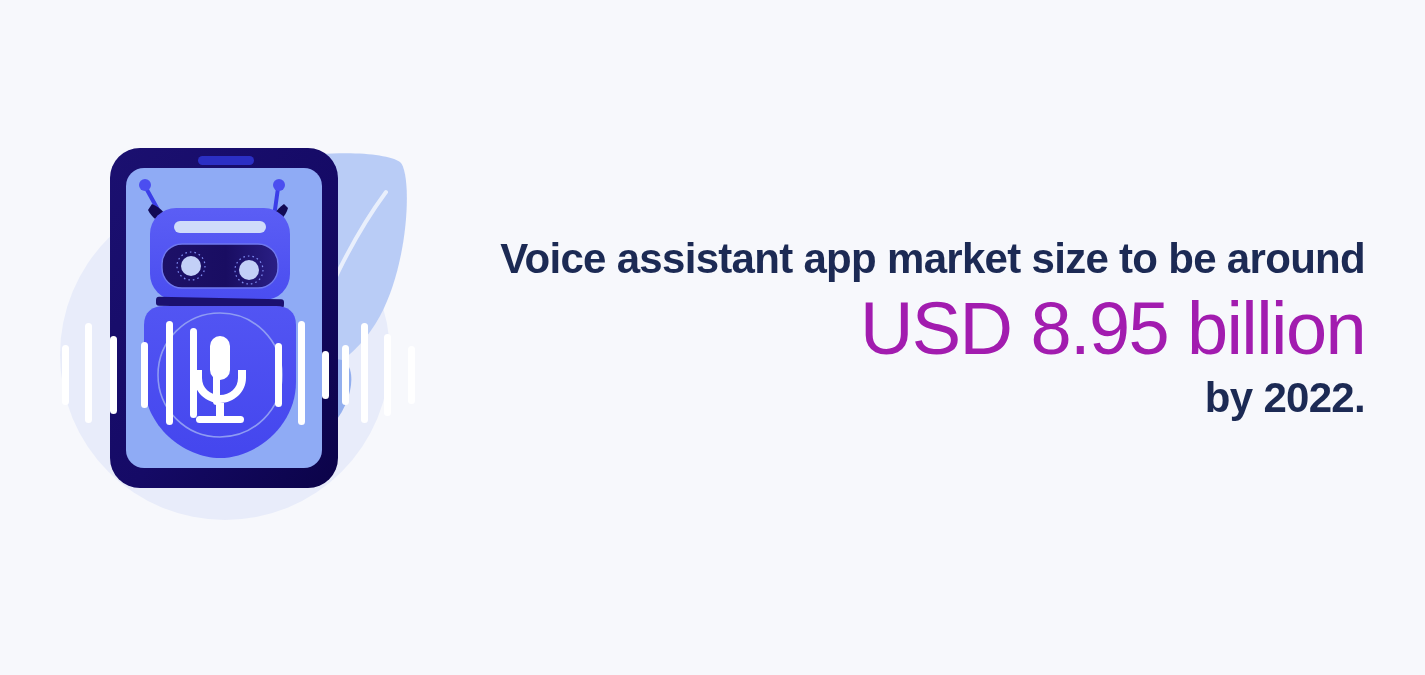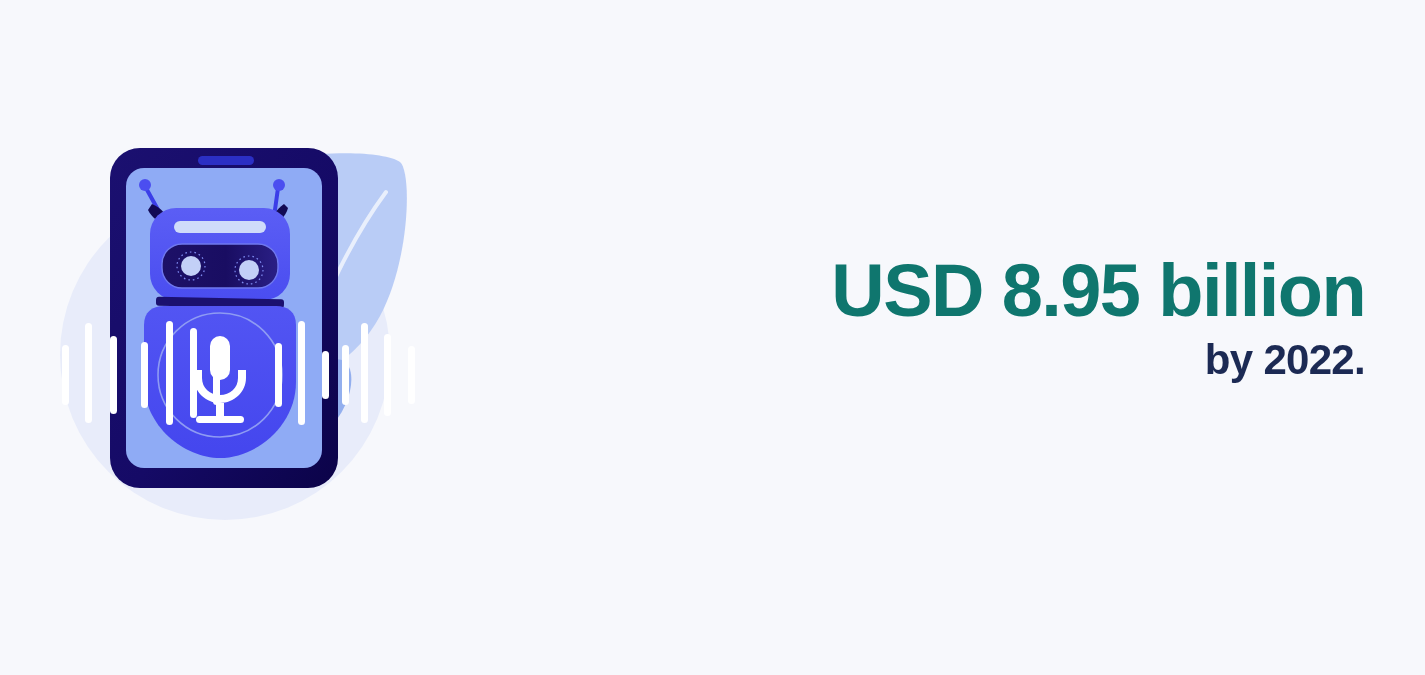--- a/index.html
+++ b/index.html
@@ -54,25 +54,24 @@
     font-weight: bold;
     letter-spacing: -0.7px;
     color: #1c2a54;
     white-space: nowrap;
   }
 
   .line-2 {
     font-family: "Liberation Sans", sans-serif;
     font-size: 74px;
     line-height: 86px;
-    font-weight: bold;
+    font-weight: normal;
     letter-spacing: -1.6px;
-    color: #0f766e;
+    color: #a21caf;
     white-space: nowrap;
-    margin-top: 16px;
   }
 
   .line-3 {
     font-family: "Liberation Sans", sans-serif;
     font-size: 42px;
     line-height: 52px;
     font-weight: bold;
     letter-spacing: -0.7px;
     color: #1c2a54;
     white-space: nowrap;
@@ -187,17 +186,18 @@
         <rect x="302" y="225" width="7" height="60" rx="3.5"></rect>
         <rect x="321" y="203" width="7" height="100" rx="3.5"></rect>
         <rect x="344" y="214" width="7" height="82" rx="3.5"></rect>
         <rect x="368" y="226" width="7" height="58" rx="3.5"></rect>
       </g>
 
     </svg>
   </div>
 
   <div id="headline-block">
+    <div class="line-1">Voice assistant app market size to be around</div>
     <div class="line-2">USD 8.95 billion</div>
     <div class="line-3">by 2022.</div>
   </div>
 
 </div>
 
 </body></html>

